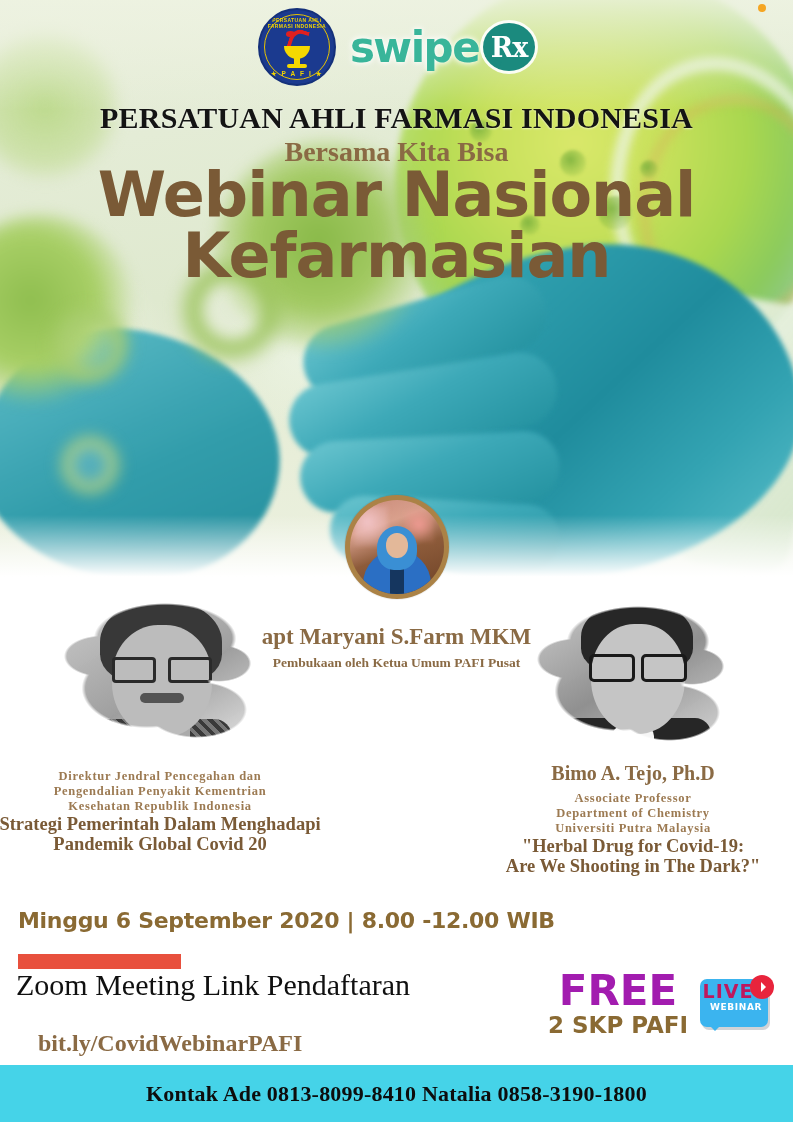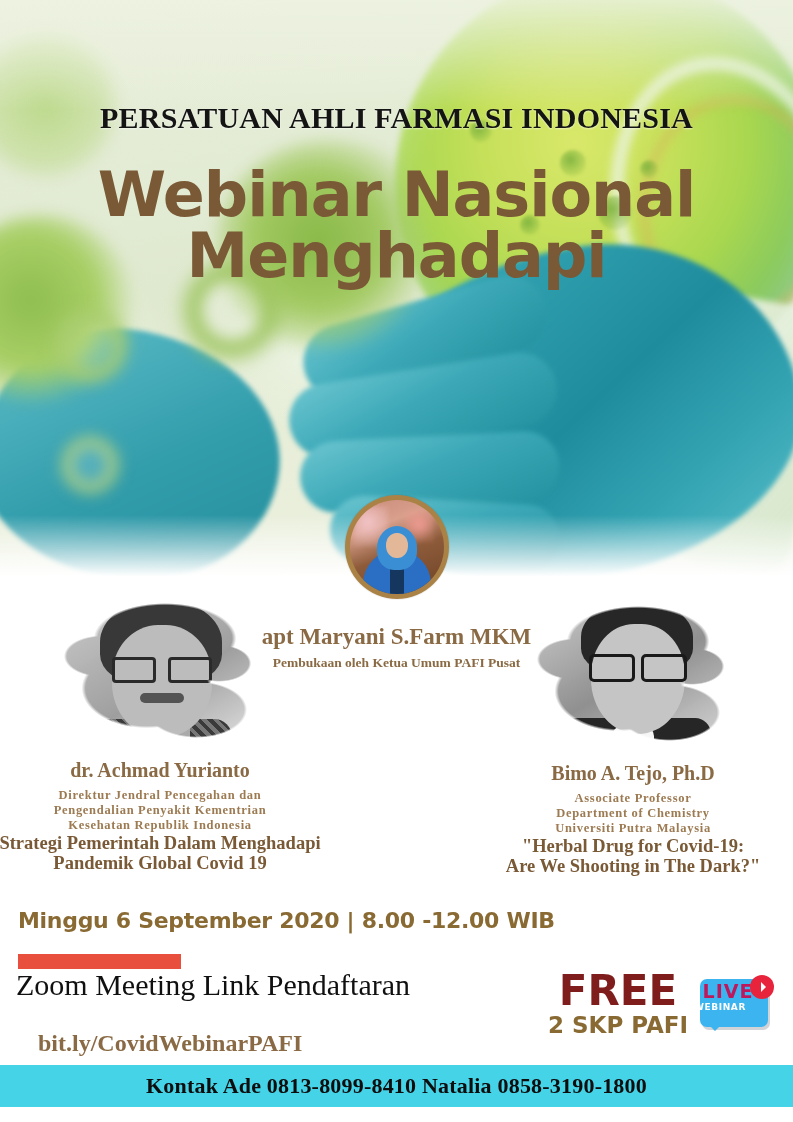--- a/index.html
+++ b/index.html
@@ -359,21 +359,21 @@
   .bitly {
     position:absolute; left:38px; top:1030px; z-index:30;
     font-family:"Liberation Serif", serif;
     font-weight:bold; font-size:24px; color:#8a6a44;
   }
   .free-block {
     position:absolute; left:548px; top:970px; z-index:30; text-align:center;
   }
   .free-word {
     font-family:"DejaVu Sans", sans-serif;
-    font-weight:bold; font-size:42px; color:#7f1d1d; line-height:1;text-align:center;
+    font-weight:bold; font-size:42px; color:#a21caf; line-height:1;text-align:center;
   }
   .skp {
     font-family:"DejaVu Sans", sans-serif;
     font-weight:bold; font-size:23px; color:#8a6a33; 
   }
   .live-badge {
     position:absolute; left:694px; top:975px; width:80px; height:68px; z-index:30;
   }
   .lb-card {
     position:absolute; left:6px; top:4px; width:68px; height:48px;
@@ -383,38 +383,38 @@
   .lb-card::after {
     content:""; position:absolute; left:8px; bottom:-11px;
     width:0; height:0; border:7px solid transparent; border-top-color:#3bb4ef;
   }
   .lb-live {
     position:absolute; left:0; top:7px; width:68px; text-align:center;
     color:#be185d; font-family:"DejaVu Sans", sans-serif;
     font-weight:bold; font-size:19px; line-height:1; letter-spacing:1px;
   }
   .lb-web {
-    position:absolute; left:0; top:27px; width:68px; text-align:left;
+    position:absolute; left:0; top:27px; width:68px; text-align:right;
     color:#ffffff; font-family:"DejaVu Sans", sans-serif;
     font-weight:bold; font-size:9px; letter-spacing:.6px;
   }
   .lb-play {
     position:absolute; right:0; top:0; width:24px; height:24px;
     border-radius:50%; background:#e8243c;
     display:flex; align-items:center; justify-content:center;
   }
   .lb-play::after {
     content:""; width:0; height:0;
     border:5px solid transparent; border-left-color:#fff; border-right:0;
     margin-left:3px;
   }
 
   
   .footer {
-    position:absolute; left:0; top:1065px; width:793px; height:42px;
+    position:absolute; left:0; top:1065px; width:793px; height:57px;
     background:#45d3e8; z-index:30;
     display:flex; align-items:center; justify-content:center;
   }
   .footer-text {
     font-family:"Liberation Serif", serif;
     font-weight:bold; font-size:22px; color:#0d0d0d;
     letter-spacing:.2px;
   }
 </style>
 </head>
@@ -447,25 +447,48 @@
     <div class="blob blob-b"></div>
     <div class="blob blob-c"></div>
     <div class="blob blob-d"></div>
     <div class="blob blob-e"></div>
     <div class="blob blob-f"></div>
 
     <div class="hero-top-tint"></div>
     <div class="hero-fade"></div>
   </div>
 
+  <div class="logo-row">
+    <div class="pafi-logo">
+      <div class="pafi-ring"></div>
+      <div class="pafi-txt-top">PERSATUAN AHLI FARMASI INDONESIA</div>
+      <div class="pafi-bowl">
+        <div class="snake"></div>
+        <div class="snake-head"></div>
+        <div class="bowl-cup"></div>
+        <div class="bowl-stem"></div>
+        <div class="bowl-base"></div>
+      </div>
+      <div class="pafi-txt-bot">★ P A F I ★</div>
+    </div>
+
+    <div class="swipe-logo">
+      <div class="swipe-word">swipe</div>
+      <div class="swipe-dot"></div>
+      <div class="rx-bubble">
+        <span class="rx-text">Rx</span>
+      </div>
+    </div>
+  </div>
 
   <div class="org-name">PERSATUAN AHLI FARMASI INDONESIA</div>
+  <div class="tagline">Bersama Kita Bisa</div>
   <div class="title-main">
     <span>Webinar Nasional</span>
-    <span class="l2">Menghadapi</span>
+    <span class="l2">Kefarmasian</span>
   </div>
 
   <div class="panel"></div>
 
   <div class="center-speaker">
     <div class="avatar-ring">
       <div class="avatar-img">
         <div class="av-blossom1"></div>
         <div class="av-blossom2"></div>
         <div class="av-body"></div>
@@ -483,29 +506,28 @@
       <div class="brush-inner">
         <div class="p-bg"></div>
         <div class="p-shirt"></div>
         <div class="p-neck"></div>
         <div class="p-hair"></div>
         <div class="p-face"></div>
         <div class="p-glasses"></div>
         <div class="p-mustache"></div>
       </div>
     </div>
-    <div class="sp-name">dr. Achmad Yurianto</div>
     <div class="sp-affil">
       <div>Direktur Jendral Pencegahan dan</div>
       <div>Pengendalian Penyakit Kementrian</div>
       <div>Kesehatan Republik Indonesia</div>
     </div>
     <div class="sp-topic">
       <div>Strategi Pemerintah Dalam Menghadapi</div>
-      <div>Pandemik Global Covid  19</div>
+      <div>Pandemik Global Covid  20</div>
     </div>
   </div>
 
   <div class="side side-right">
     <div class="photo-brush">
       <div class="brush-inner">
         <div class="q-bg"></div>
         <div class="q-suit"></div>
         <div class="q-shirt"></div>
         <div class="q-hair"></div>

